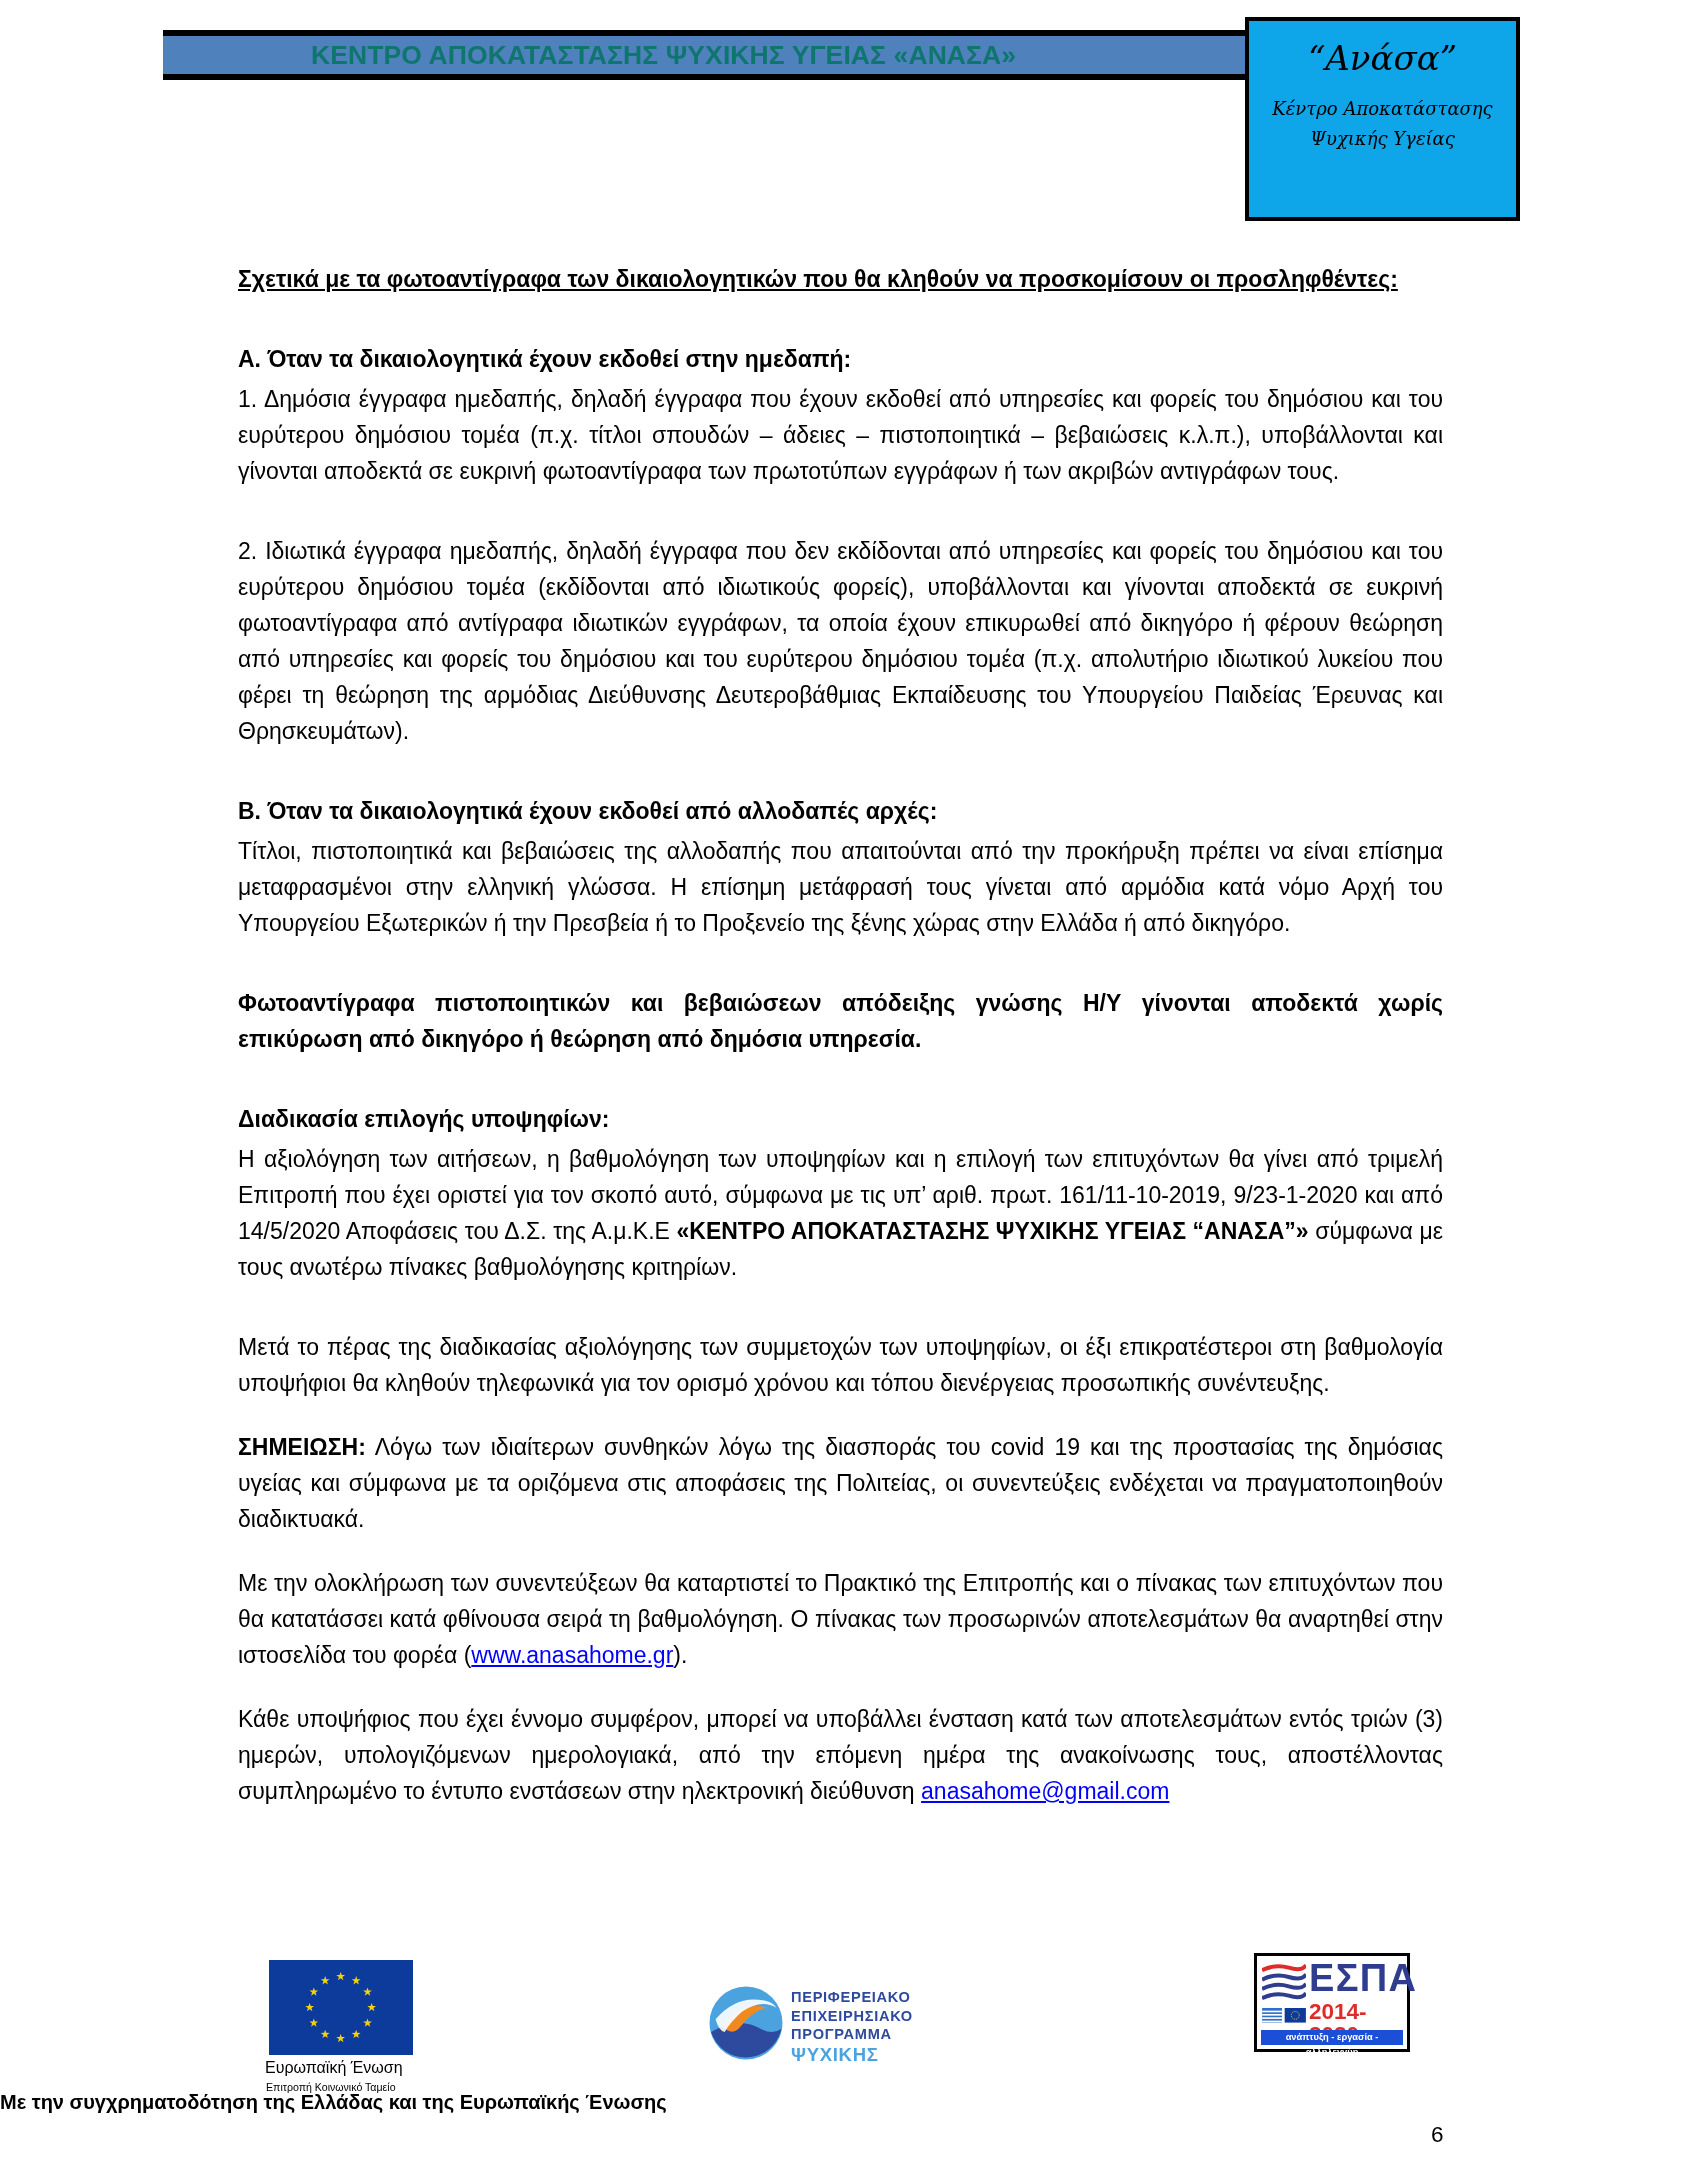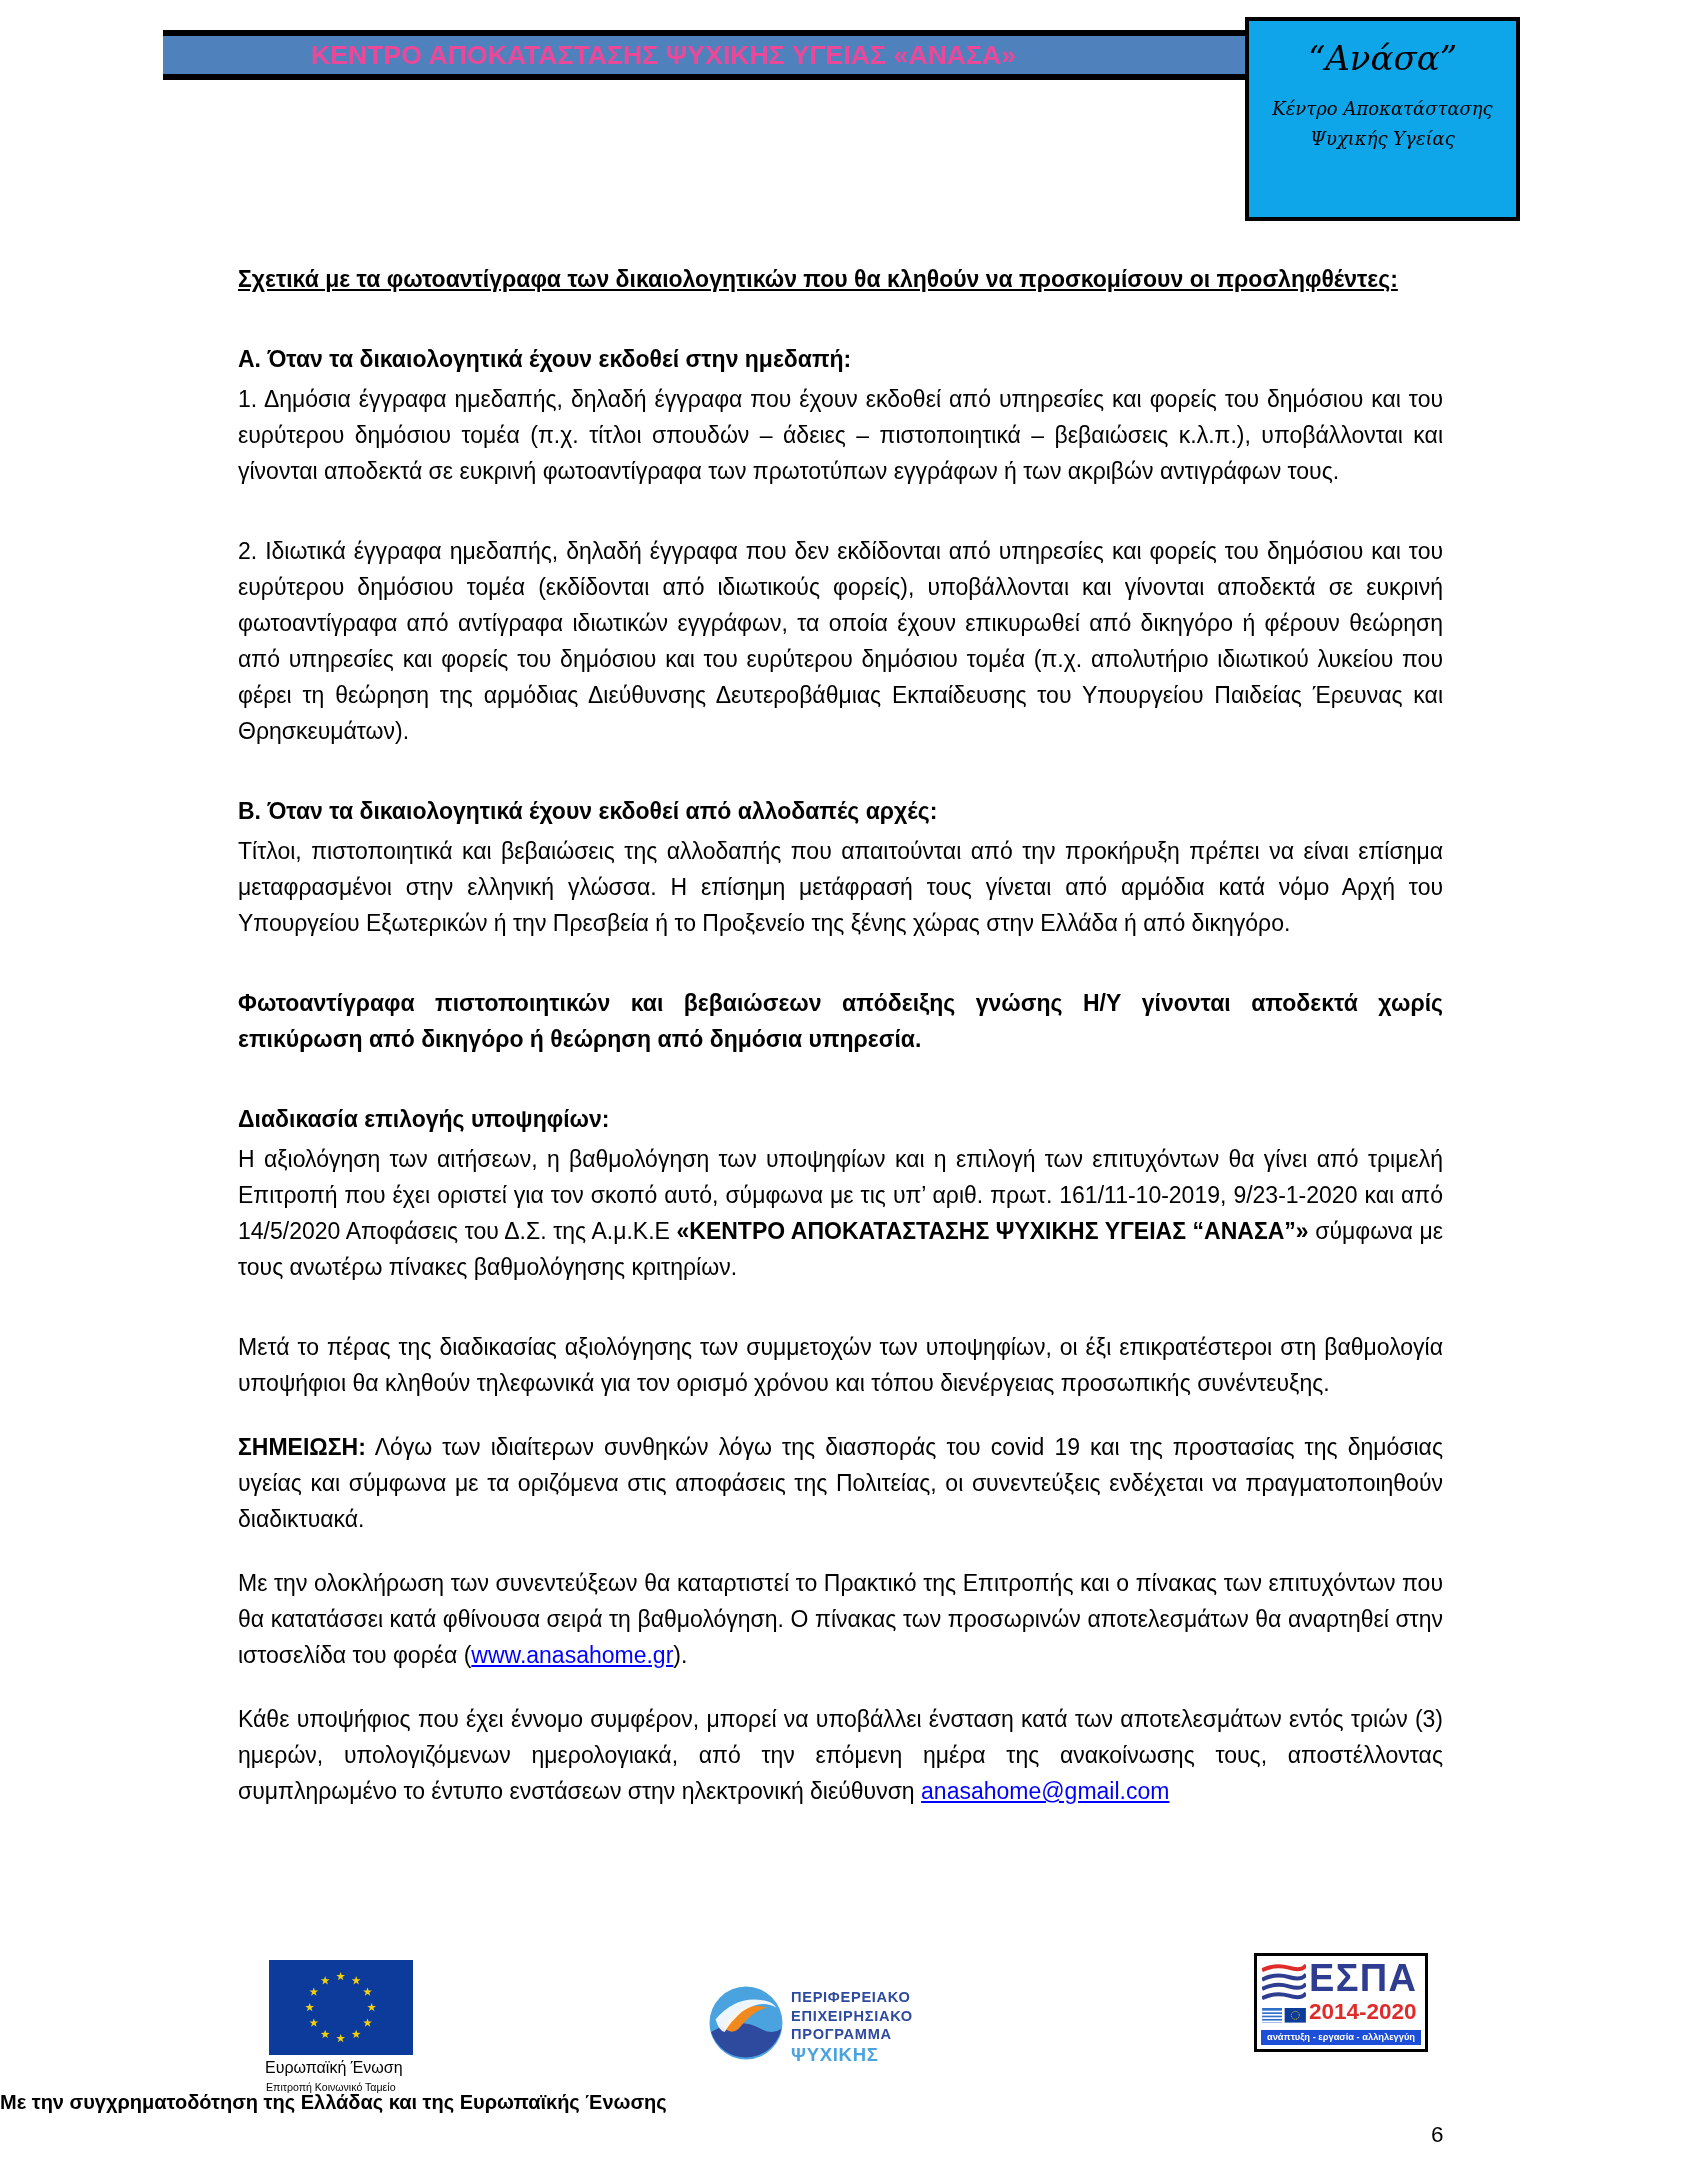--- a/index.html
+++ b/index.html
@@ -4,21 +4,21 @@
 <style>
   html, body { margin: 0; padding: 0; background: #ffffff; }
   body { width: 1687px; height: 2183px; position: relative; overflow: hidden;
          font-family: "Liberation Sans", "DejaVu Sans", sans-serif; color: #000; }
 
   
   .hdr-band { position: absolute; left: 163px; top: 30px; width: 1085px; height: 50px;
               background: #4f81bd; border-top: 6px solid #000; border-bottom: 6px solid #000;
               box-sizing: border-box; }
   .hdr-title { position: absolute; left: 311px; top: 37px; height: 37px; line-height: 37px;
-               color: #ec4899; font-weight: bold; font-size: 26.5px; letter-spacing: 0.1px;
+               color: #0f766e; font-weight: bold; font-size: 26.5px; letter-spacing: 0.1px;
                white-space: nowrap; }
   .hdr-box { position: absolute; left: 1245px; top: 16.5px; width: 275px; height: 204px;
              box-sizing: border-box; border: 4.6px solid #000; background: #0ea5e9; }
   .logo-name { position: absolute; left: 0; right: 0; top: 17px; text-align: center;
                font-family: "DejaVu Serif", serif; font-style: italic; font-size: 34px; line-height: 40px; }
   .logo-sub { position: absolute; left: 0; right: 0; text-align: center;
               font-family: "DejaVu Serif", serif; font-style: italic; font-size: 18px; line-height: 22.5px; }
   .logo-sub.l1 { top: 77px; }
   .logo-sub.l2 { top: 107px; }
 
@@ -36,21 +36,21 @@
   .eu-flag { position: absolute; left: 269px; top: 1960px; width: 144px; height: 95px; background: #0d3b9c; }
   .eu-flag svg { width: 100%; height: 100%; display: block; }
   .eu-title { position: absolute; left: 265px; top: 2059px; font-weight: normal; font-size: 16px; white-space: nowrap; }
   .eu-sub { position: absolute; left: 266px; top: 2081px; font-size: 10.6px; white-space: nowrap; }
 
   .pep-logo { position: absolute; left: 708px; top: 1985px; width: 76px; height: 76px; }
   .pep-text { position: absolute; left: 791px; top: 1988px; color: #2e4a9e; font-weight: bold;
               font-size: 14.6px; line-height: 18.5px; letter-spacing: 0.7px; }
   .pep-text .att { color: #4aa3df; font-size: 18.5px; line-height: 21px; }
 
-  .espa { position: absolute; left: 1254px; top: 1953px; width: 174px; height: 99px; box-sizing: border-box;
+  .espa { position: absolute; left: 1254px; top: 1953px; width: 156px; height: 99px; box-sizing: border-box;
           border: 3.3px solid #000; background: #fff; }
   .espa-big { position: absolute; left: 52px; top: 2.6px; font-weight: bold; color: #2e3d8f; font-size: 38px; line-height: 38px; letter-spacing: 1.3px; }
   .espa-years { position: absolute; left: 52px; top: 45px; font-weight: bold; color: #e02b2b; font-size: 22.5px; line-height: 22.5px; }
   .espa-bar { position: absolute; left: 4px; right: 4px; bottom: 4px; height: 14.6px; background: #1d4ed8; color: #fff;
               font-size: 9.3px; line-height: 14.6px; text-align: center; font-weight: bold; }
   .espa-waves { position: absolute; left: 5.3px; top: 5.3px; width: 44px; height: 40px; }
   .espa-flags { position: absolute; left: 5.3px; top: 52px; width: 44px; height: 14.6px; }
 
   .cofund { position: absolute; left: 0; right: 0; top: 2091px; text-align: left; font-weight: bold; font-size: 20px; }
   .page-num { position: absolute; left: 1431px; top: 2122px; font-size: 22.5px; }

